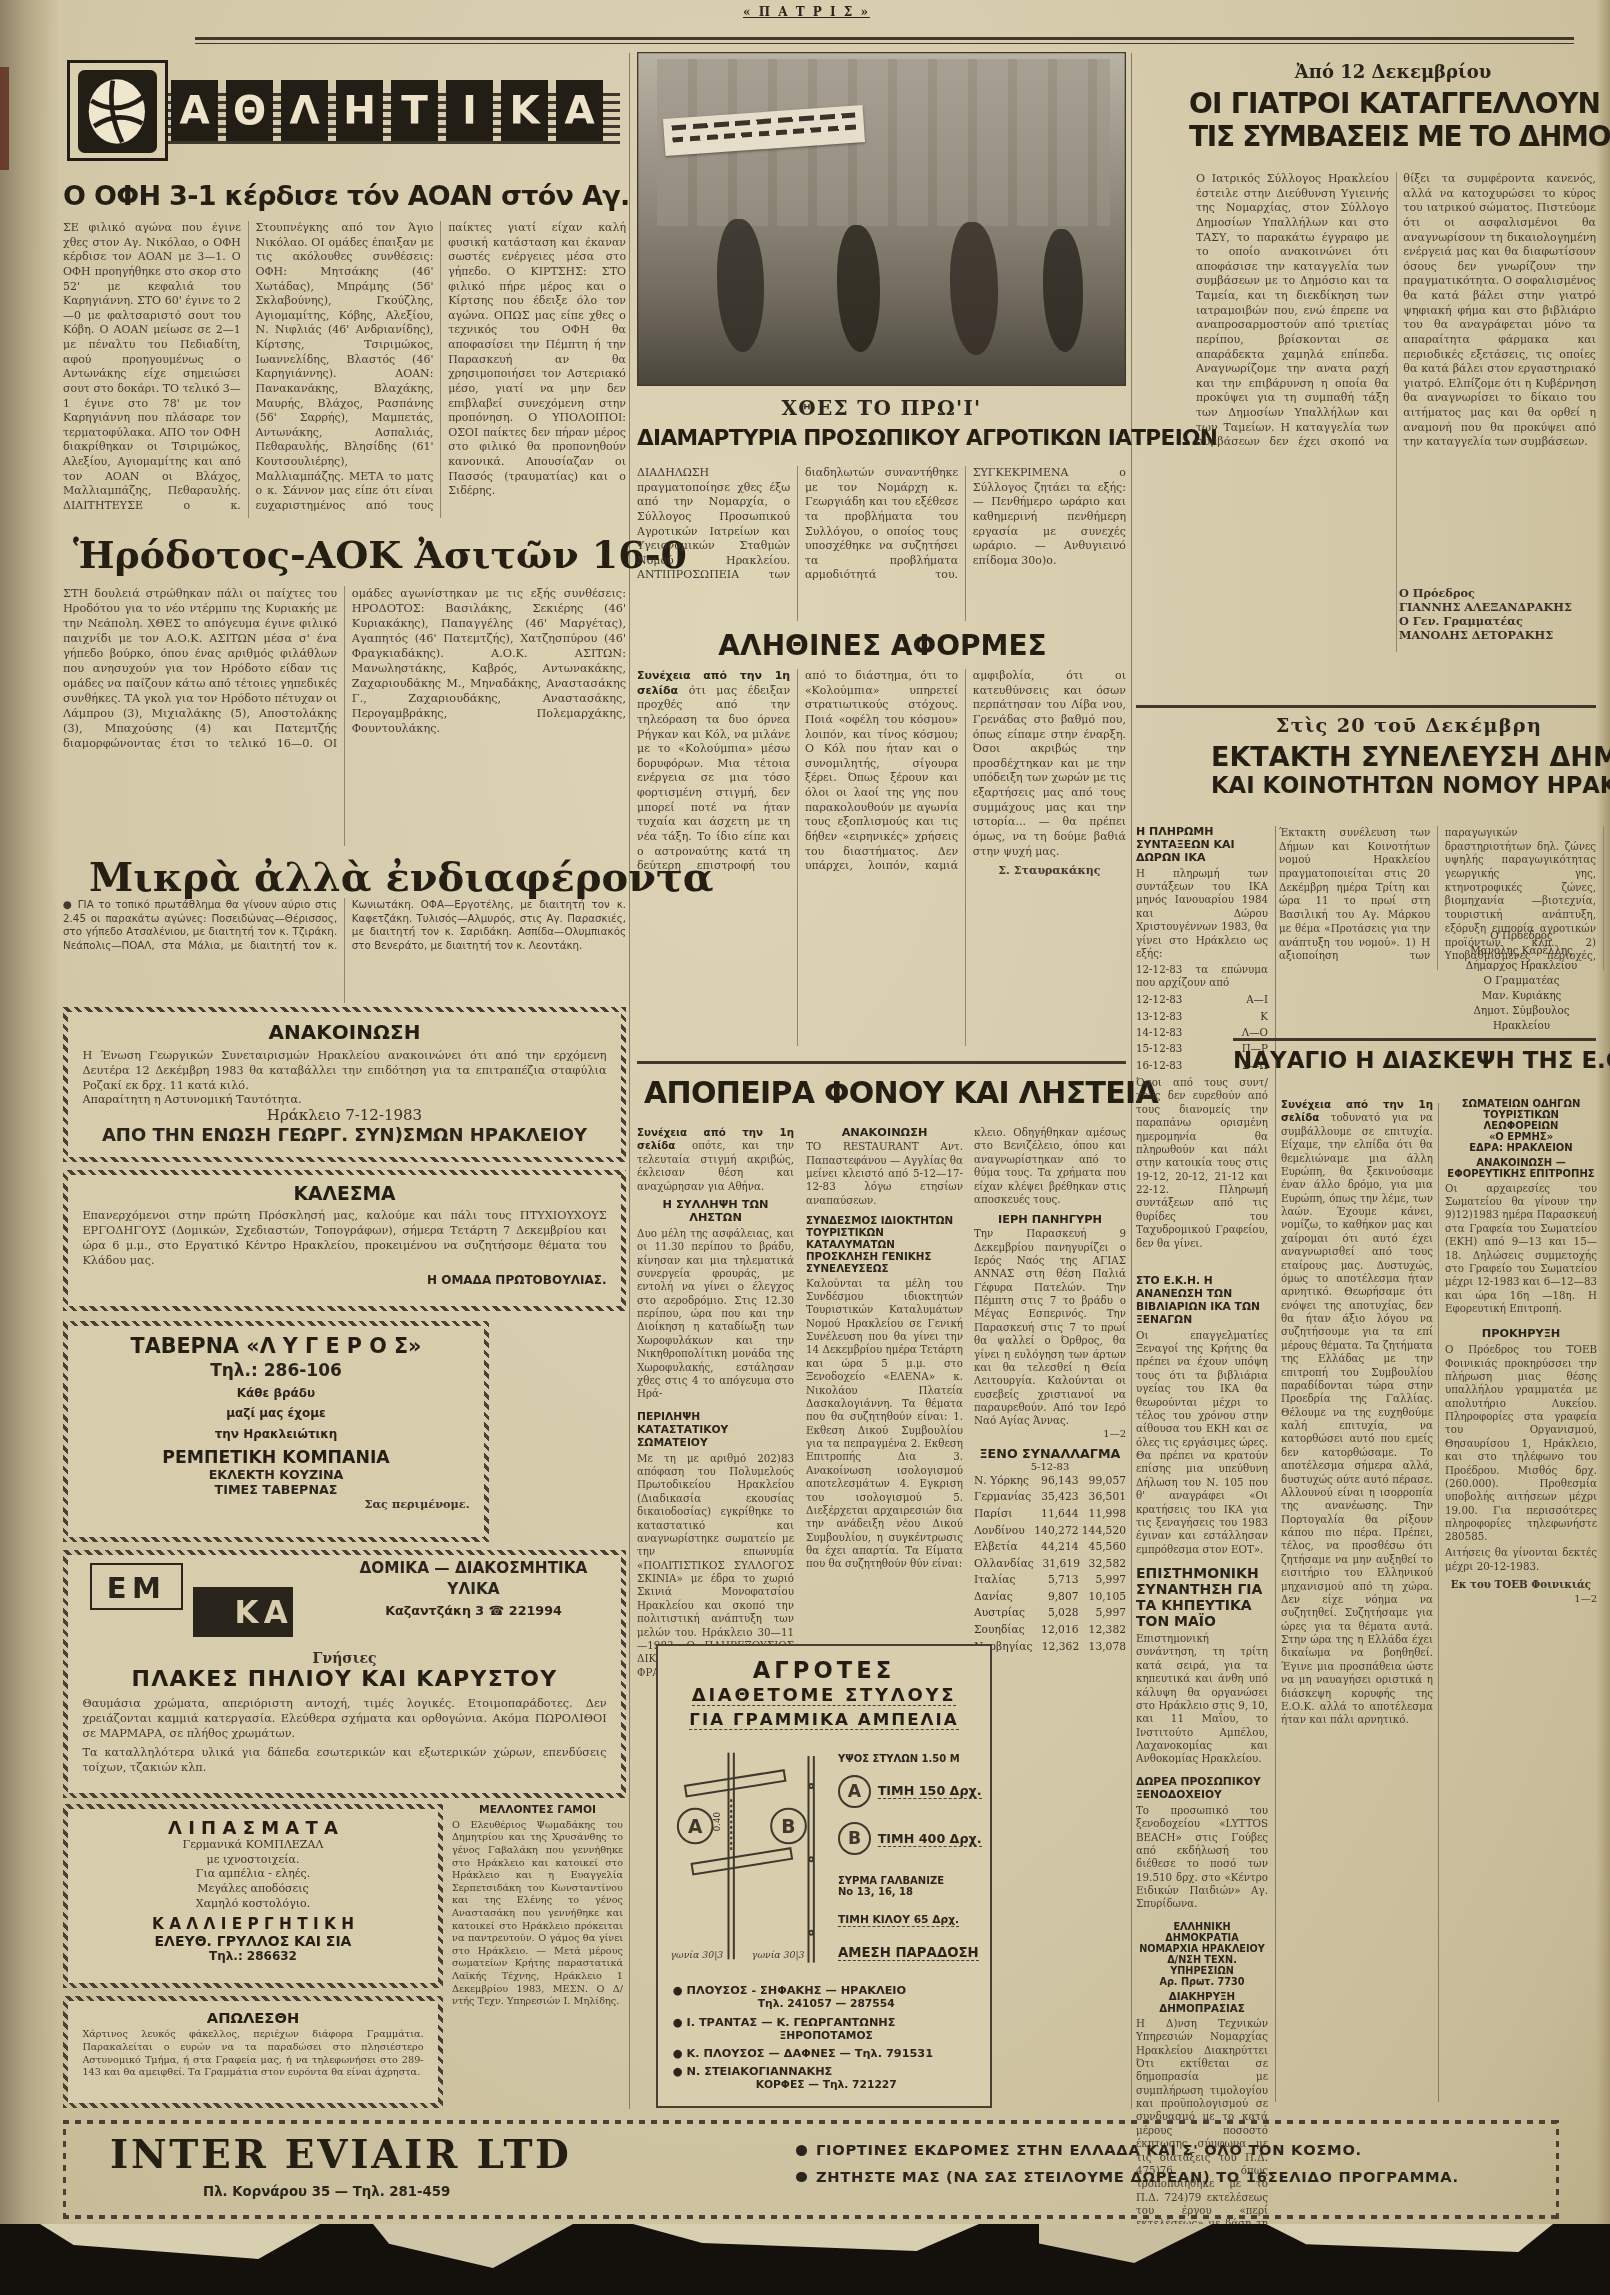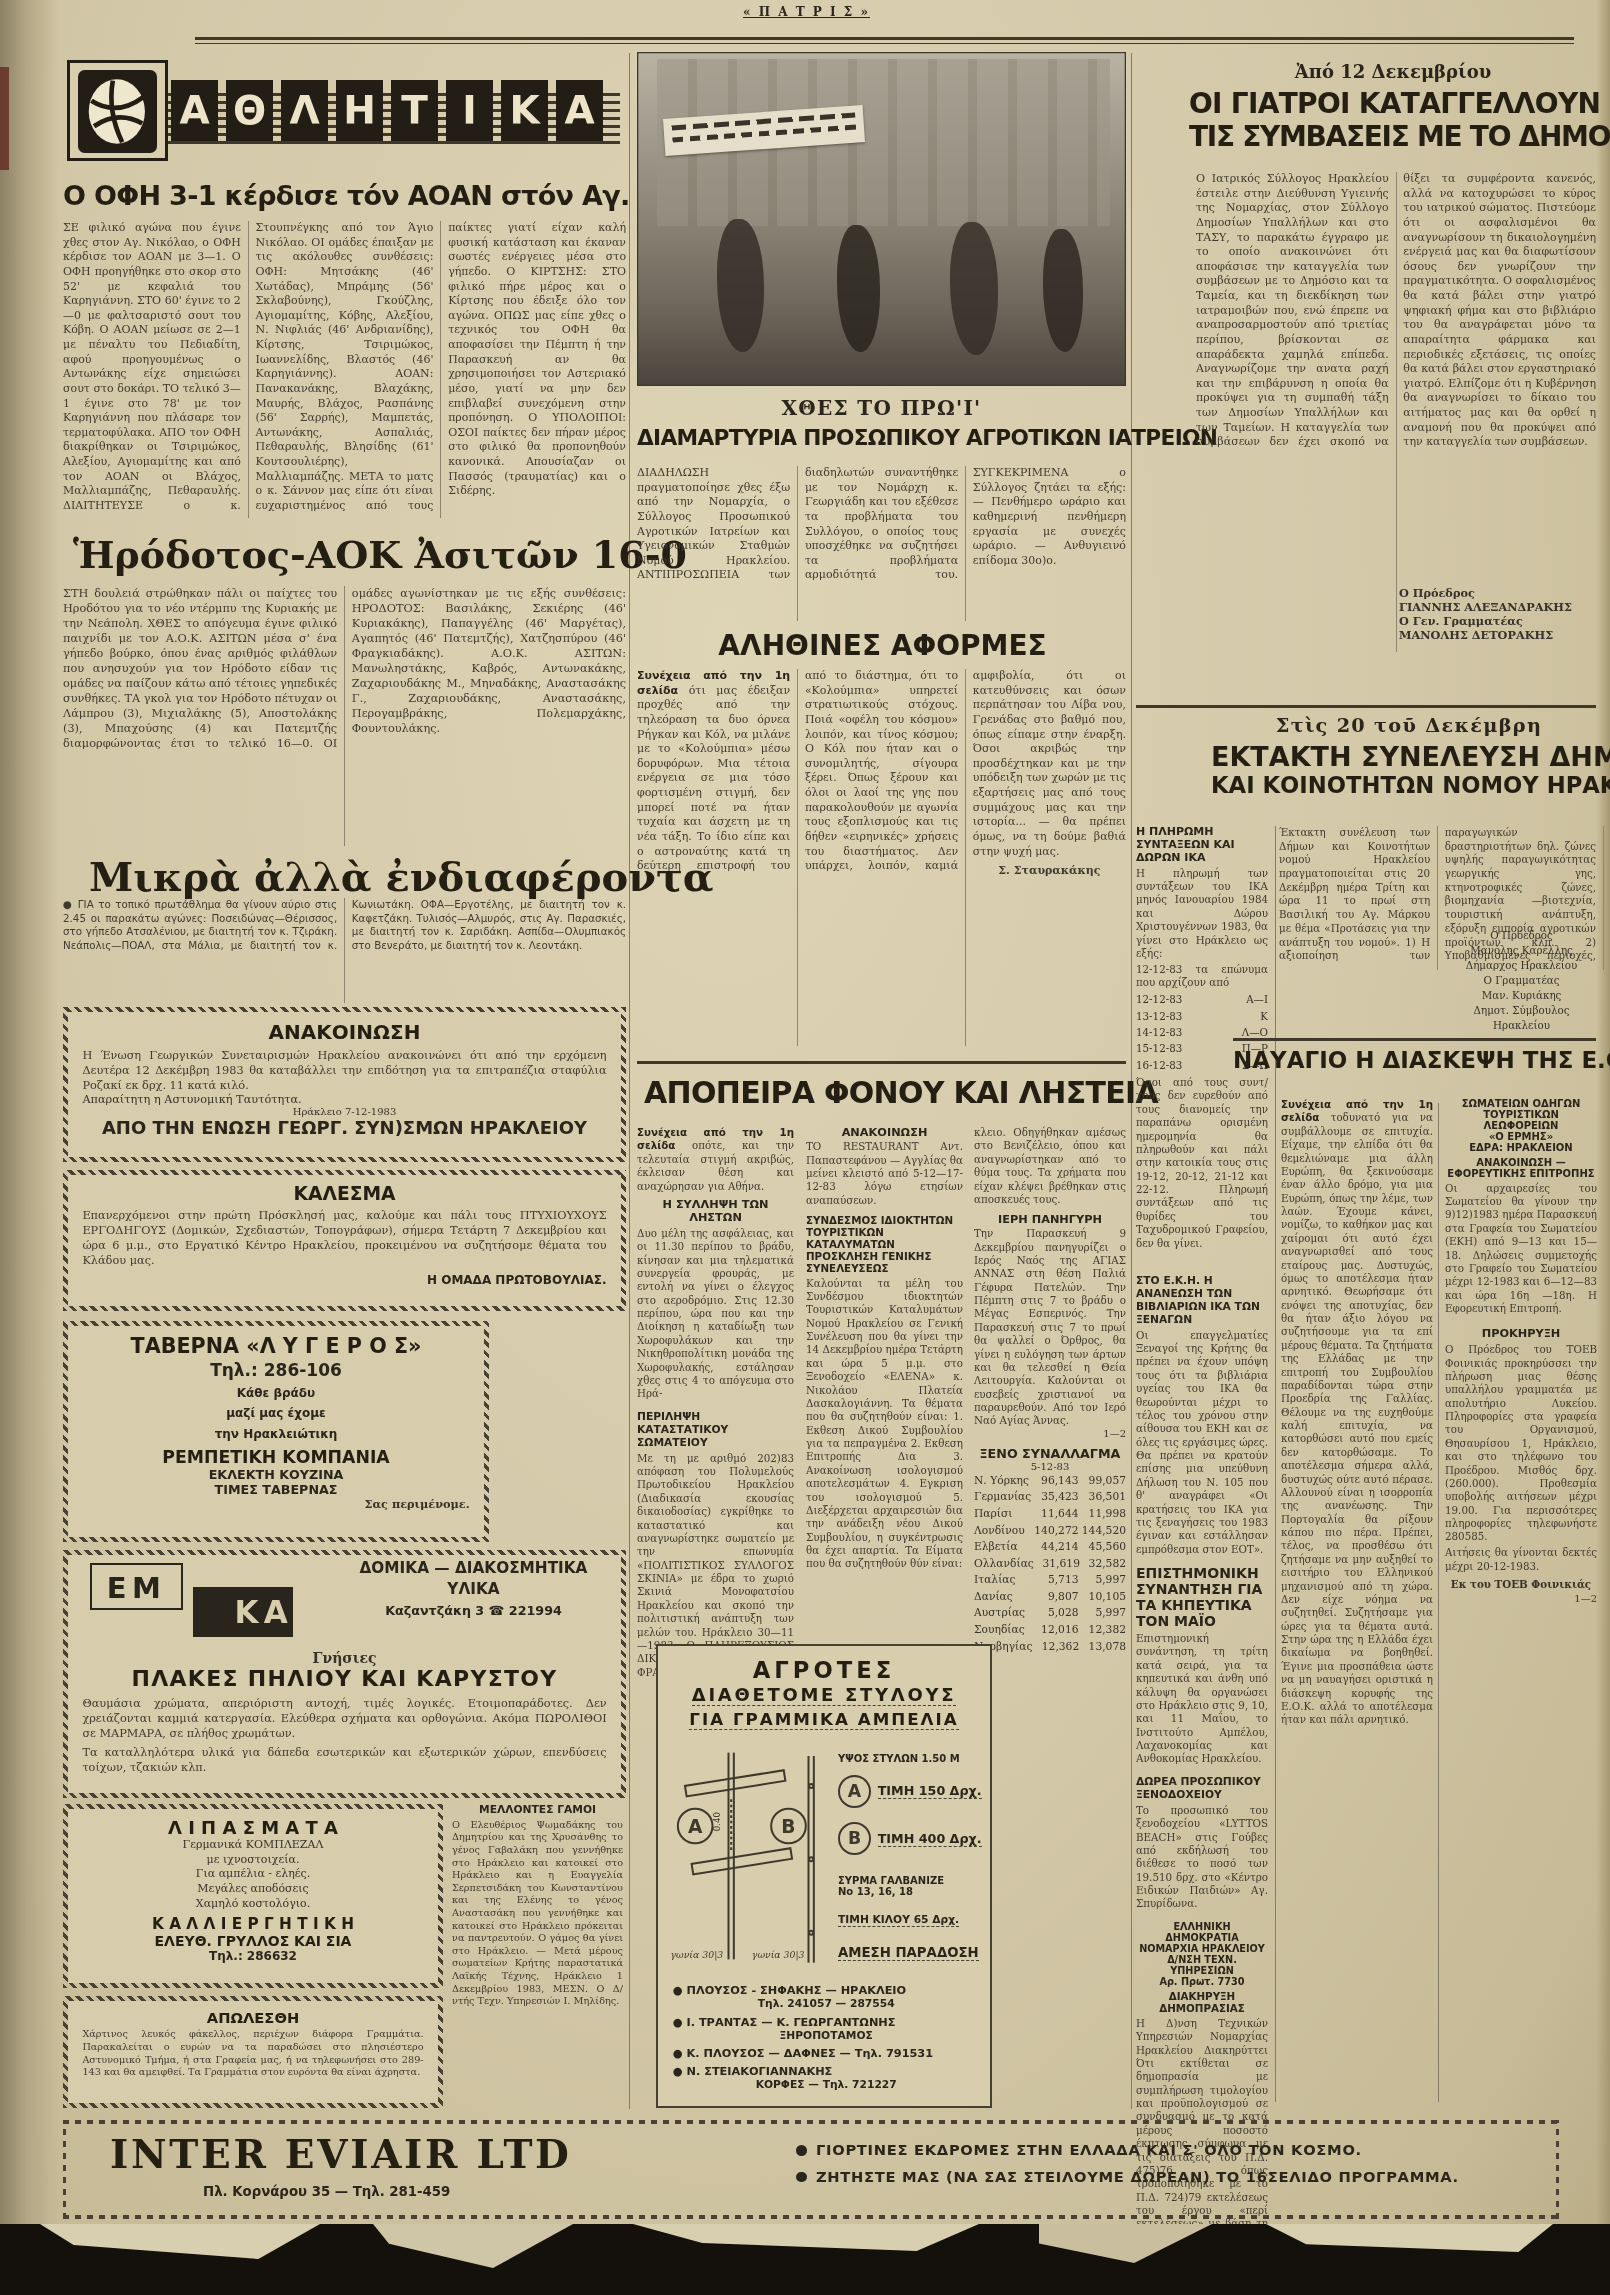--- a/index.html
+++ b/index.html
@@ -75,21 +75,21 @@
   <div class="abs body-sm cols2" style="left:63px;top:586px;width:563px;height:260px;font-size:11.3px;">ΣΤΗ δουλειά στρώθηκαν πάλι οι παίχτες του Ηροδότου για το νέο ντέρμπυ της Κυριακής με την Νεάπολη. ΧΘΕΣ το απόγευμα έγινε φιλικό παιχνίδι με τον Α.Ο.Κ. ΑΣΙΤΩΝ μέσα σ' ένα γήπεδο βούρκο, όπου ένας αριθμός φιλάθλων που ανησυχούν για τον Ηρόδοτο είδαν τις ομάδες να παίζουν κάτω από τέτοιες γηπεδικές συνθήκες. ΤΑ γκολ για τον Ηρόδοτο πέτυχαν οι Λάμπρου (3), Μιχιαλάκης (5), Αποστολάκης (3), Μπαχούσης (4) και Πατεμτζής διαμορφώνοντας έτσι το τελικό 16—0. ΟΙ ομάδες αγωνίστηκαν με τις εξής συνθέσεις: ΗΡΟΔΟΤΟΣ: Βασιλάκης, Σεκιέρης (46' Κυριακάκης), Παπαγγέλης (46' Μαργέτας), Αγαπητός (46' Πατεμτζής), Χατζησπύρου (46' Φραγκιαδάκης). Α.Ο.Κ. ΑΣΙΤΩΝ: Μανωληστάκης, Καβρός, Αντωνακάκης, Ζαχαριουδάκης Μ., Μηναδάκης, Αναστασάκης Γ., Ζαχαριουδάκης, Αναστασάκης, Περογαμβράκης, Πολεμαρχάκης, Φουντουλάκης.</div>
 
   <div class="abs hl-serif" style="left:89px;top:853px;width:526px;font-size:40px;white-space:nowrap;">Μικρὰ ἀλλὰ ἐνδιαφέροντα</div>
   <div class="abs body-sm cols2" style="left:63px;top:898px;width:563px;height:105px;font-family:'DejaVu Sans',sans-serif;font-size:10.3px;">● ΓΙΑ το τοπικό πρωτάθλημα θα γίνουν αύριο στις 2.45 οι παρακάτω αγώνες: Ποσειδώνας—Θέρισσος, στο γήπεδο Ατσαλένιου, με διαιτητή τον κ. Τζιράκη. Νεάπολις—ΠΟΑΛ, στα Μάλια, με διαιτητή τον κ. Κωνιωτάκη. ΟΦΑ—Εργοτέλης, με διαιτητή τον κ. Καφετζάκη. Τυλισός—Αλμυρός, στις Αγ. Παρασκιές, με διαιτητή τον κ. Σαριδάκη. Ασπίδα—Ολυμπιακός στο Βενεράτο, με διαιτητή τον κ. Λεοντάκη.</div>
 
   <div class="abs adbox" style="left:63px;top:1007px;width:563px;height:155px;">
     <div class="inner">
       <div class="ad-title" style="font-size:20px;">ΑΝΑΚΟΙΝΩΣΗ</div>
       <div class="body-sm" style="margin-top:4px;font-size:11.3px;">Η Ένωση Γεωργικών Συνεταιρισμών Ηρακλείου ανακοινώνει ότι από την ερχόμενη Δευτέρα 12 Δεκέμβρη 1983 θα καταβάλλει την επιδότηση για τα επιτραπέζια σταφύλια Ροζακί εκ δρχ. 11 κατά κιλό.</div>
       <div style="font-size:11.3px;">Απαραίτητη η Αστυνομική Ταυτότητα.</div>
-      <div class="center" style="font-size:10px;">Ηράκλειο 7-12-1983</div>
+      <div class="center" style="font-size:15px;">Ηράκλειο 7-12-1983</div>
       <div class="center subhead" style="font-size:18px;">ΑΠΟ ΤΗΝ ΕΝΩΣΗ ΓΕΩΡΓ. ΣΥΝ)ΣΜΩΝ ΗΡΑΚΛΕΙΟΥ</div>
     </div>
   </div>
 
   <div class="abs adbox" style="left:63px;top:1170px;width:563px;height:141px;">
     <div class="inner">
       <div class="ad-title" style="font-size:18.7px;">ΚΑΛΕΣΜΑ</div>
       <div class="body-sm" style="margin-top:4px;font-size:11.3px;">Επανερχόμενοι στην πρώτη Πρόσκλησή μας, καλούμε και πάλι τους ΠΤΥΧΙΟΥΧΟΥΣ ΕΡΓΟΔΗΓΟΥΣ (Δομικών, Σχεδιαστών, Τοπογράφων), σήμερα Τετάρτη 7 Δεκεμβρίου και ώρα 6 μ.μ., στο Εργατικό Κέντρο Ηρακλείου, προκειμένου να συζητήσομε θέματα του Κλάδου μας.</div>
       <div class="subhead" style="text-align:right;font-size:12px;margin-top:5.3px;">Η ΟΜΑΔΑ ΠΡΩΤΟΒΟΥΛΙΑΣ.</div>
     </div>

